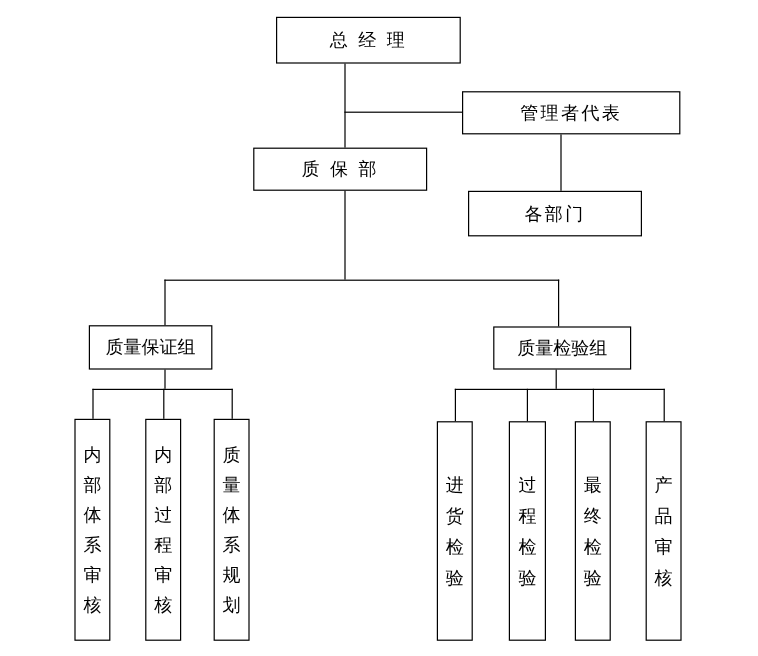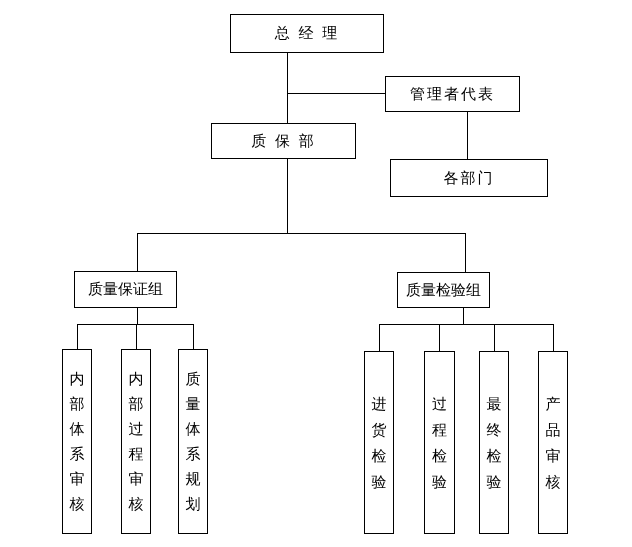--- a/index.html
+++ b/index.html
@@ -49,29 +49,29 @@
     background: #000000;
   }
 </style>
 </head>
 <body>
 
 <div id="canvas">
 
   <div class="node" style="left:210px; top:14px; width:154px; height:39px;margin-left:20px;">总 经 理</div>
 
-  <div class="node" style="left:385px; top:76px; width:135px; height:36px;">管理者代表</div>
+  <div class="node" style="left:385px; top:76px; width:182px; height:36px;">管理者代表</div>
 
   <div class="node" style="left:211px; top:123px; width:145px; height:36px;">质 保 部</div>
 
-  <div class="node" style="left:390px; top:159px; width:158px; height:38px;">各部门</div>
+  <div class="node" style="left:390px; top:159px; width:145px; height:38px;">各部门</div>
 
   <div class="node" style="left:74px; top:271px; width:103px; height:37px; letter-spacing:0;">质量保证组</div>
 
-  <div class="node" style="left:397px; top:272px; width:93px; height:36px; letter-spacing:0;">质量检验组</div>
+  <div class="node" style="left:411px; top:272px; width:115px; height:36px; letter-spacing:0;">质量检验组</div>
 
   <div class="vnode" style="left:62px; top:349px; width:30px; height:185px;">内
 部
 体
 系
 审
 核</div>
 
   <div class="vnode" style="left:121px; top:349px; width:30px; height:185px;">内
 部

